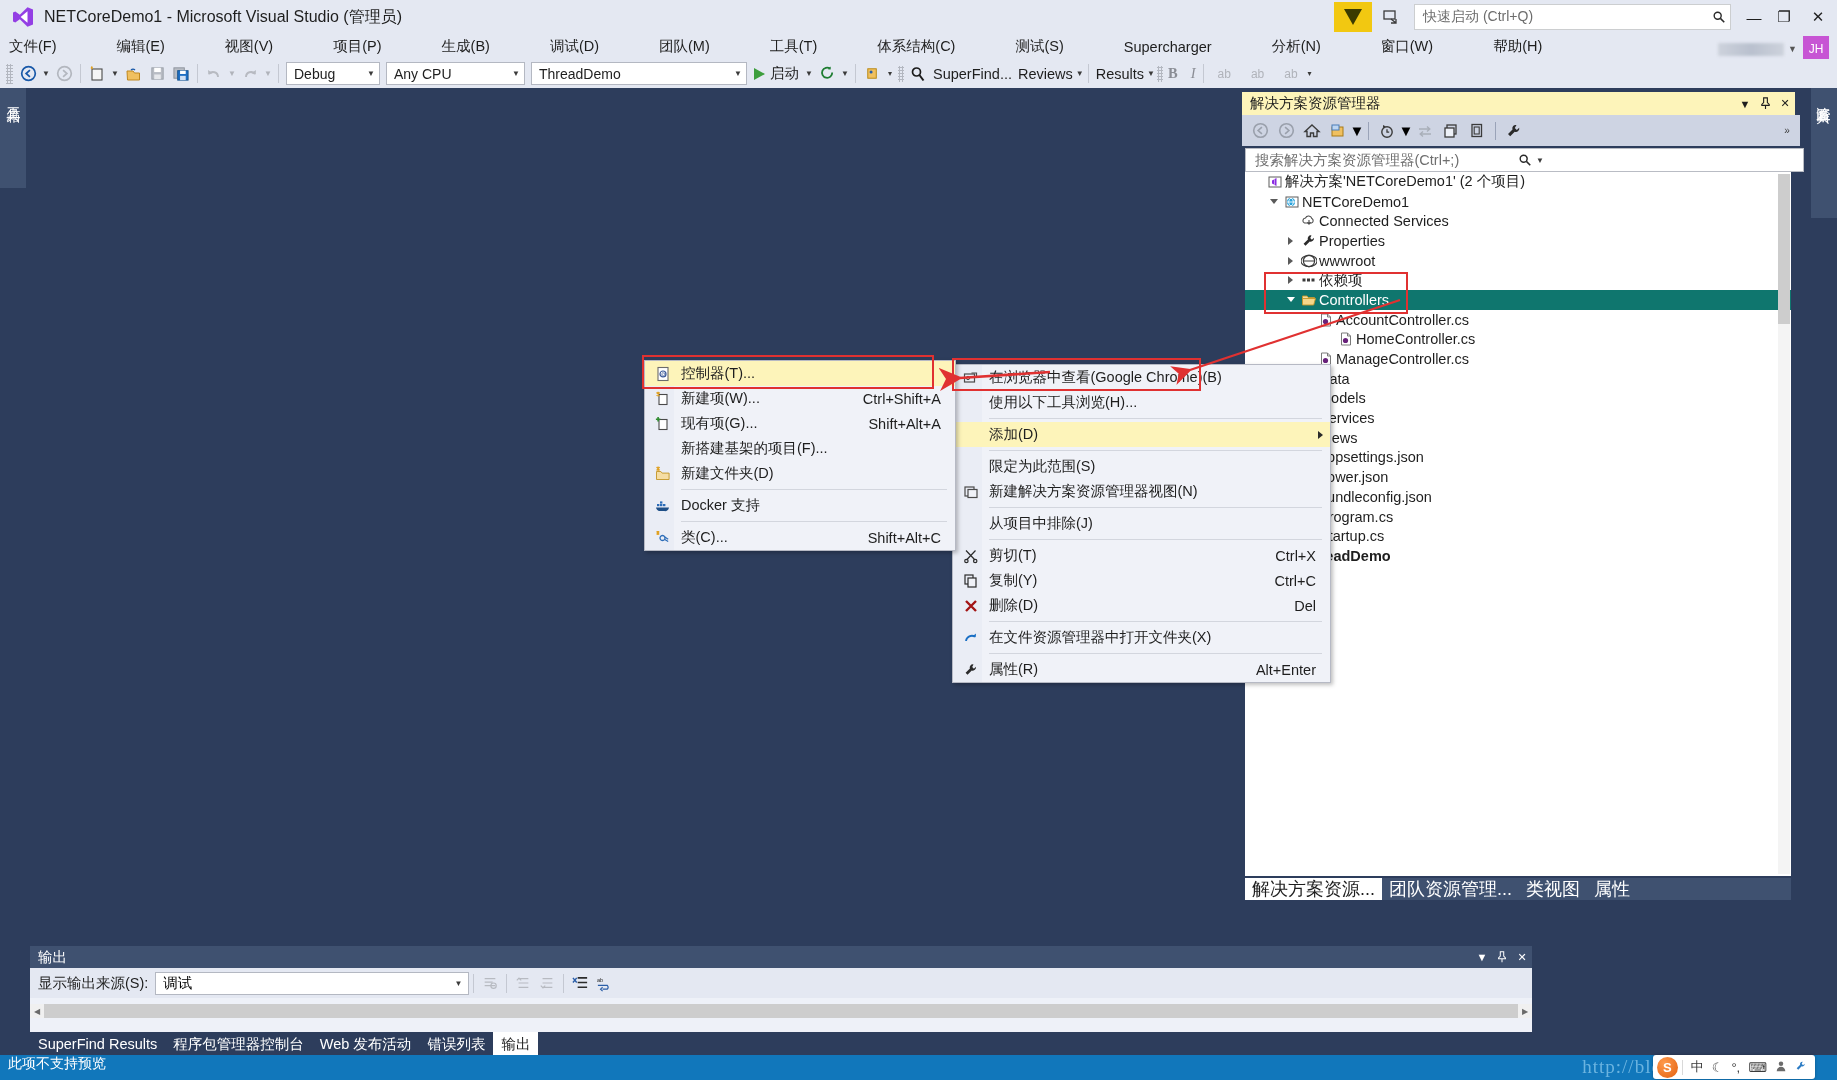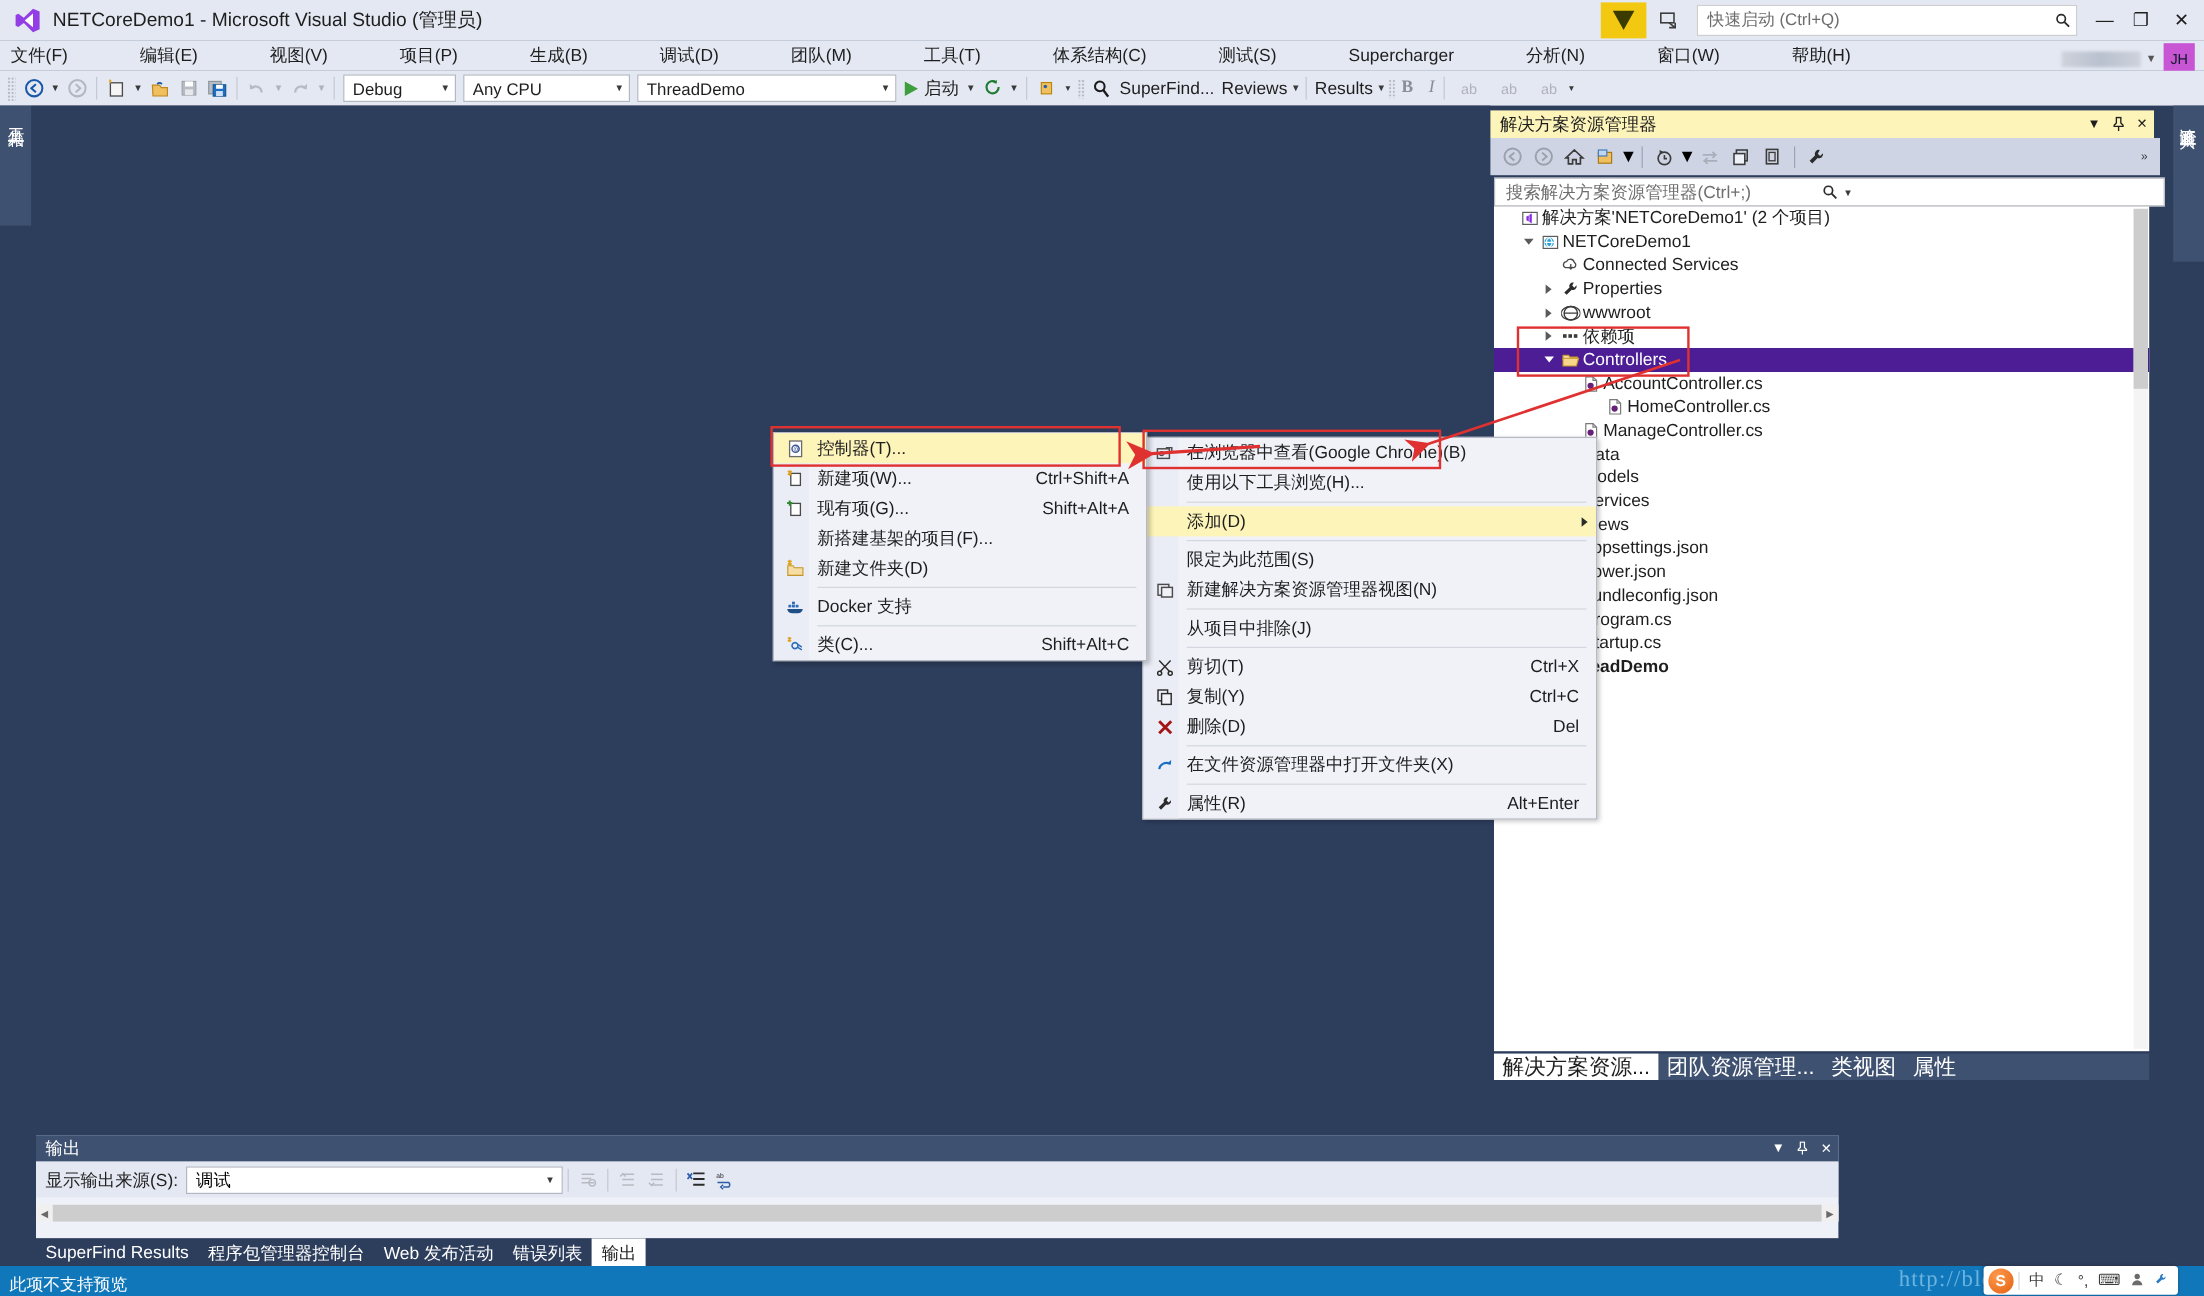--- a/index.html
+++ b/index.html
@@ -25,21 +25,21 @@
   .win-btn{width:30px;height:30px;display:flex;align-items:center;justify-content:center;color:#1e1e1e;font-size:15px;}
   .win-close{width:38px;}
 
   
   .menubar{position:absolute;left:0;top:34px;width:1837px;height:25px;background:#e4e8f2;}
   .menu-items{display:flex;align-items:center;height:25px;padding-left:0;gap:42px;}
   .menu-item{padding:3px 9px;font-size:14.5px;color:#1e1e1e;white-space:nowrap;}
   .acct{position:absolute;right:8px;top:2px;display:flex;align-items:center;}
   .acct-blur{width:66px;height:13px;background:linear-gradient(90deg,#cdd2dc,#b9c0ce,#cdd2dc);border-radius:1px;filter:blur(1.4px);margin-right:4px;}
   .acct-caret{color:#555;font-size:9px;margin-right:6px;}
-  .avatar{width:26px;height:26px;background:#c755d4;color:#0f172a;font-size:12px;display:flex;align-items:center;justify-content:center;}
+  .avatar{width:26px;height:26px;background:#c755d4;color:#ffffff;font-size:12px;display:flex;align-items:center;justify-content:center;}
 
   
   .toolbar{position:absolute;left:0;top:59px;width:1837px;height:29px;background:#e4e8f2;display:flex;align-items:center;}
   .grip{width:7px;height:20px;margin:0 3px 0 6px;
     background-image:radial-gradient(circle,#b3b7c0 1px, transparent 1.2px);
     background-size:3px 3px;}
   .tb-ico{width:24px;height:24px;display:flex;align-items:center;justify-content:center;position:relative;}
   .tb-caret{width:12px;height:24px;display:flex;align-items:center;justify-content:center;font-size:8px;color:#3a3a3a;}
   .tb-sep{width:1px;height:19px;background:#c4c8d2;margin:0 4px;}
   .combo{height:21px;border:1px solid #b4b8c2;background:#fff;display:flex;align-items:center;padding-left:7px;font-size:14px;color:#1e1e1e;margin:0 3px;}
@@ -67,21 +67,21 @@
   .se-head{position:absolute;left:0;top:0;width:553px;height:23px;background:#fdf4ba;display:flex;align-items:center;}
   .se-title{font-size:14.5px;color:#1e1e1e;padding-left:8px;flex:1;}
   .se-hbtn{width:20px;height:20px;display:flex;align-items:center;justify-content:center;font-size:11px;color:#1e1e1e;}
   .se-tools{position:absolute;left:0;top:23px;width:553px;height:31px;background:#ced4e3;display:flex;align-items:center;padding-left:5px;}
   .se-ico{width:26px;height:26px;display:flex;align-items:center;justify-content:center;}
   .se-sep{width:1px;height:18px;background:#9aa3b8;margin:0 5px;}
   .se-search{position:absolute;left:3px;top:56px;width:544px;height:22px;background:#fff;border:1px solid #b9bcc4;display:flex;align-items:center;padding:0 4px 0 9px;}
   .se-search span{flex:1;color:#6f6f6f;font-size:14.5px;}
   .se-tree{position:absolute;left:3px;top:80px;width:546px;height:704px;background:#fff;overflow:hidden;}
   .tnode{height:19.7px;display:flex;align-items:center;font-size:14.5px;color:#1e1e1e;white-space:nowrap;}
-  .tnode.sel{background:#4c1d95;color:#fff;}
+  .tnode.sel{background:#0f766e;color:#fff;}
   .tnode.bold{font-weight:bold;}
   .tw{width:15px;display:flex;align-items:center;justify-content:center;}
   .tri-r{width:0;height:0;border-left:5px solid #5a5a5a;border-top:4px solid transparent;border-bottom:4px solid transparent;}
   .tri-d{width:0;height:0;border-left:4px solid transparent;border-right:4px solid transparent;border-top:5px solid #5a5a5a;}
   .tnode.sel .tri-d{border-top-color:#fff;}
   .ticon{width:21px;display:flex;align-items:center;justify-content:center;}
   .se-tabs{position:absolute;left:3px;top:786px;width:546px;height:22px;background:#3f5170;display:flex;align-items:stretch;}
   .se-tab{display:flex;align-items:center;padding:0 7px;font-size:18px;color:#fff;}
   .se-tab.active{background:#fff;color:#1e1e1e;}
   .se-scroll{position:absolute;right:5px;top:82px;width:12px;height:700px;background:#f4f4f4;}
@@ -97,21 +97,21 @@
   .out-combo{width:305px;height:21px;background:#fff;border:1px solid #b4b8c2;display:flex;align-items:center;padding-left:7px;font-size:14.5px;}
   .out-body{height:20px;background:#eef1f8;position:relative;}
   .hscroll{position:absolute;left:0;bottom:0;width:100%;height:14px;background:#f0f0f0;display:flex;align-items:center;}
   .hs-arrow{width:14px;text-align:center;font-size:8px;color:#6a6a6a;}
   .hs-track{flex:1;height:14px;background:#cdcdcd;}
   .out-tabs{position:absolute;left:30px;top:1032px;width:1502px;height:24px;background:#2d3d5c;display:flex;align-items:stretch;}
   .out-tab{display:flex;align-items:center;padding:0 8px;font-size:14.5px;color:#fff;}
   .out-tab.active{background:#fff;color:#1e1e1e;}
 
   
-  .status{position:absolute;left:0;bottom:0;width:1837px;height:25px;background:#1177bb;color:#fff;display:flex;align-items:flex-end;}
+  .status{position:absolute;left:0;bottom:0;width:1837px;height:25px;background:#1177bb;color:#fff;display:flex;align-items:flex-start;}
   .status-text{padding-left:8px;font-size:14px;}
   .watermark{position:absolute;right:22px;bottom:2px;font-family:"Liberation Serif","DejaVu Serif",serif;font-size:19px;color:#6bb4e0;letter-spacing:1px;white-space:nowrap;}
   .ime{position:absolute;right:22px;bottom:1px;height:24px;background:#fff;border-radius:3px;display:flex;align-items:center;padding:0 4px;box-shadow:0 0 3px rgba(0,0,0,.3);}
   .ime-ball{width:21px;height:21px;border-radius:50%;background:radial-gradient(circle at 35% 30%,#ff9a4d,#e2600f);display:flex;align-items:center;justify-content:center;color:#fff;font-size:13px;font-weight:bold;}
   .ime-sep{width:1px;height:15px;background:#d9d9d9;margin:0 4px;}
   .ime-i{padding:0 4px;font-size:13px;color:#3b3b3b;}
 
   
   .ctxmenu{position:absolute;background:#f0f2f8;border:1px solid #b6b9c4;box-shadow:2px 2px 4px rgba(0,0,0,.25);}
   .cmrow{height:25px;display:flex;align-items:center;font-size:14.5px;color:#1e1e1e;position:relative;}

